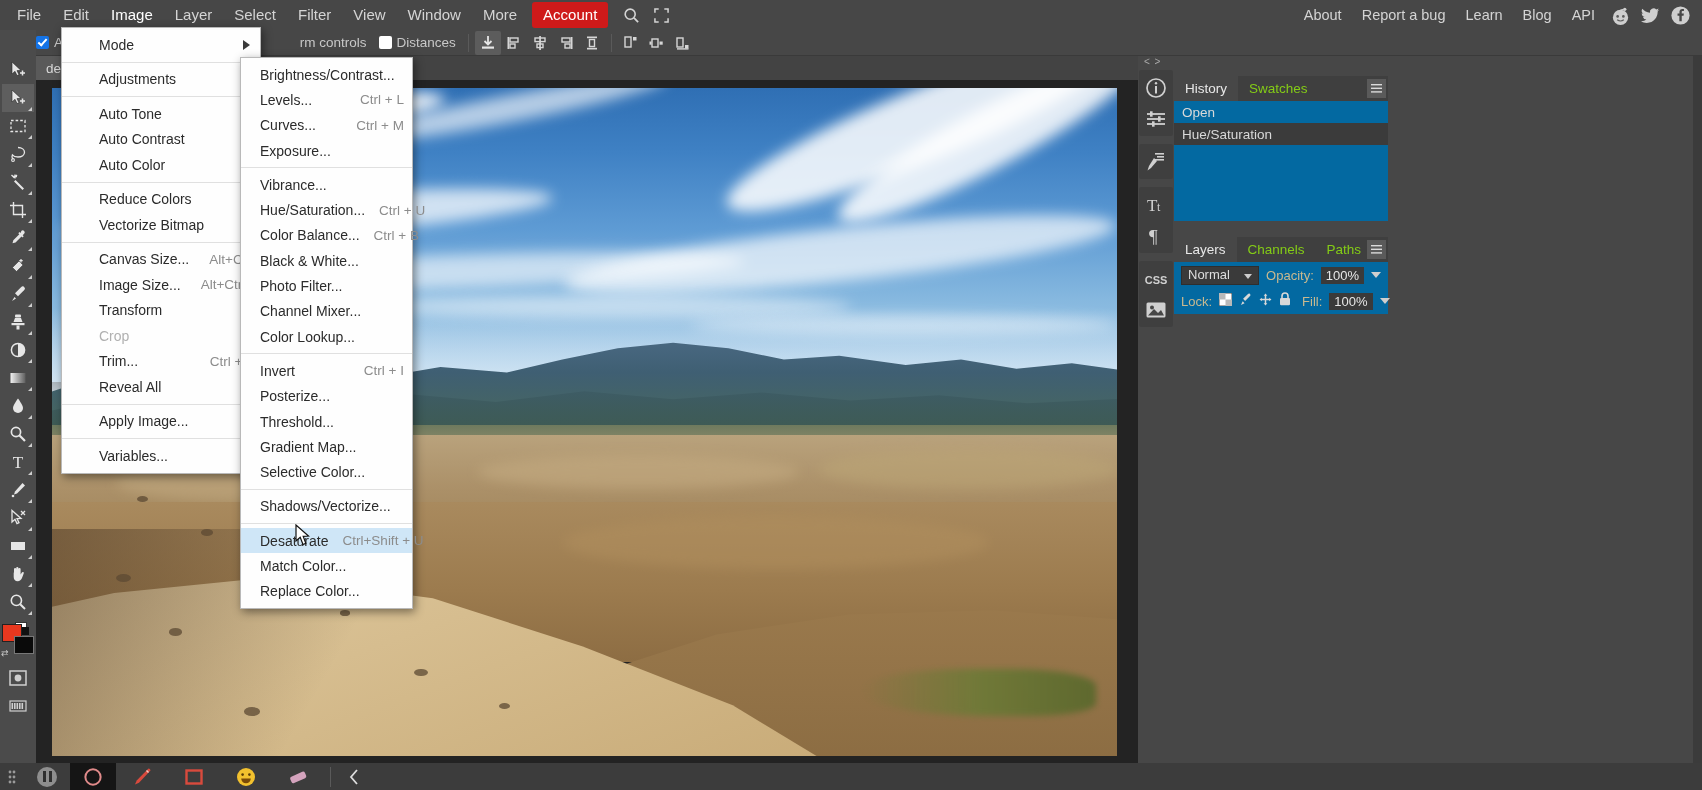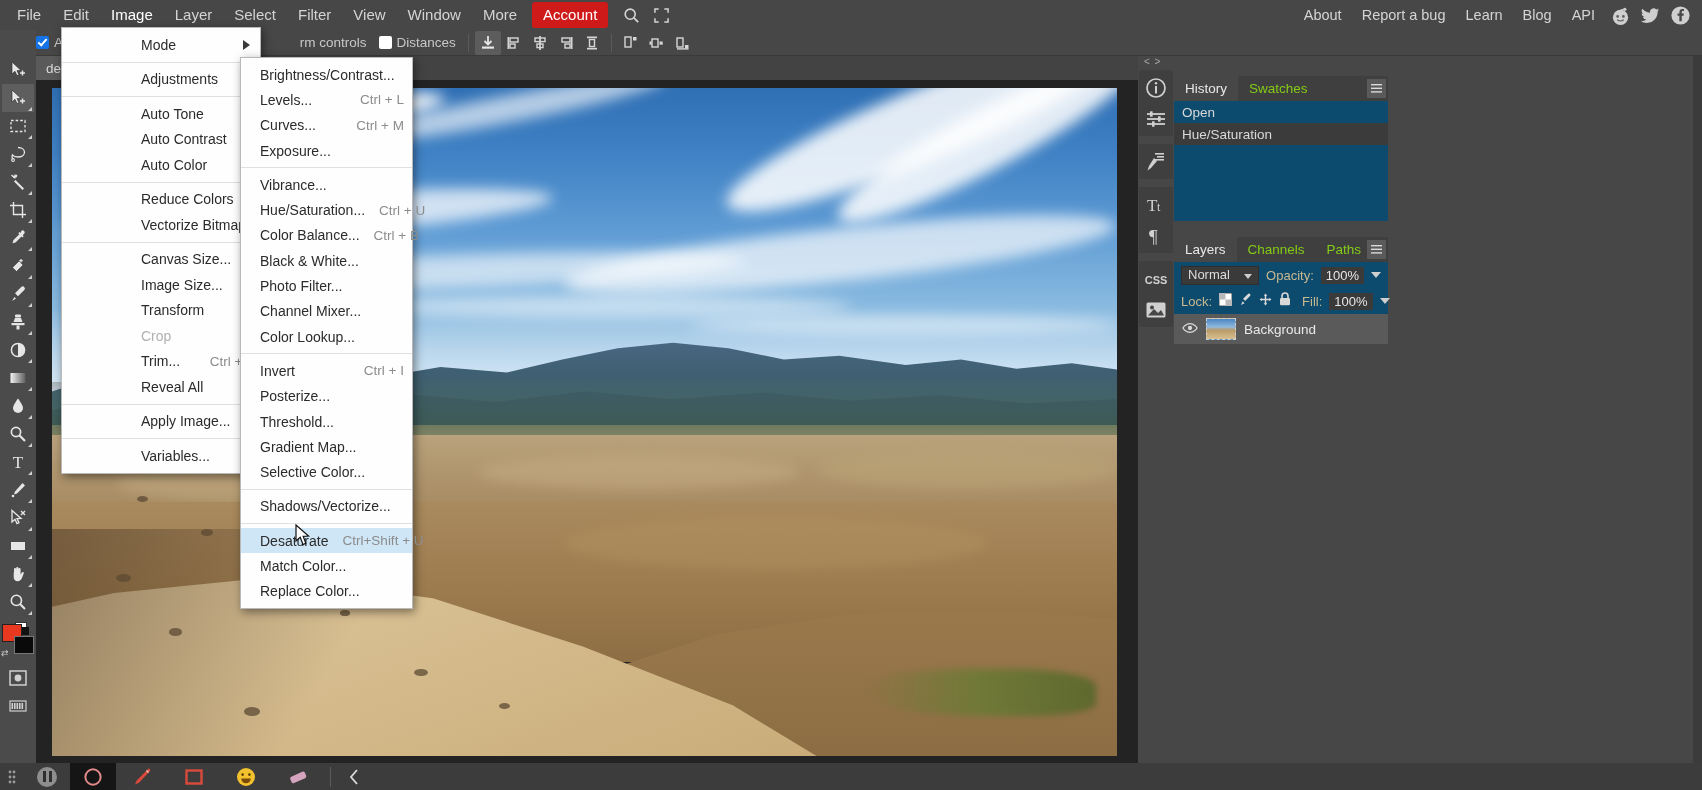--- a/index.html
+++ b/index.html
@@ -168,21 +168,21 @@
   
   .dropdown {
     position: absolute; left: 61px; top: 27px; width: 200px;
     background: #fefefe; border: 1px solid #b9b9b9;
     box-shadow: 2px 3px 9px rgba(0,0,0,.45);
     padding: 4px 0; z-index: 60;
   }
   .dd-item {
     display: flex; align-items: center; height: 25.5px;
     padding: 0 10px 0 37px; font-size: 14px; color: #2b2b2b;
-    white-space: nowrap; position: relative; margin-left: 42px;
+    white-space: nowrap; position: relative;
   }
   .dd-item.disabled { color: #b0b0b0; }
   .dd-item .sc { margin-left: auto; color: #8c8c8c; font-size: 13.5px; padding-left: 20px; }
   .dd-item .arrow {
     margin-left: auto; width: 0; height: 0;
     border-top: 5px solid transparent; border-bottom: 5px solid transparent;
     border-left: 7px solid #3a3a3a;
   }
   .dd-sep { height: 1px; background: #e0e0e0; margin: 4px 0; }
 
@@ -224,21 +224,21 @@
   .ptab {
     height: 25px; padding: 0 11px; display: flex; align-items: center;
     color: #84cc16; font-size: 13.5px;
   }
   .ptab.active { background: #474747; color: #e8e8e8; }
   .pmenu {
     position: absolute; right: 2px; top: 3px; width: 19px; height: 19px;
     background: #5a5a5a; display: flex; align-items: center; justify-content: center;
     color: #ddd; font-size: 12px;
   }
-  .panel-body { background: #0c4a6e; }
+  .panel-body { background: #0369a1; }
   .hist-row { height: 22px; display: flex; align-items: center; padding: 0 8px; color: #d9d9d9; font-size: 13.5px; }
   .hist-row.sel { background: #3b3b3b; }
 
   .lay-row { height: 26px; display: flex; align-items: center; padding: 0 7px; gap: 7px; }
   .blend-sel {
     background: #3a3a3a; color: #ddd; font-size: 13px; height: 19px;
     border: 1px solid #2e2e2e; padding: 0 6px; width: 86px;
     display: flex; align-items: flex-start; position: relative;
   }
   .blend-sel:after {
@@ -915,30 +915,20 @@
               <svg width="12" height="14" viewBox="0 0 12 14">
                   <path d="M3 6V4a3 3 0 0 1 6 0v2" fill="none" stroke="#d8d8d8" stroke-width="1.6"></path>
                   <rect x="1" y="6" width="10" height="7.2" rx="1.2" fill="#d8d8d8"></rect>
                 </svg>
             </span>
           </span>
           <span class="lbl" style="margin-left:4px">Fill:</span>
           <span class="valbox">100%</span>
           <span class="caret-dn"></span>
         </div>
-        <div class="layer-item">
-          <span>
-            <svg width="16" height="12" viewBox="0 0 18 12">
-                <path d="M9 1C4.5 1 1.4 5 1 6c.4 1 3.5 5 8 5s7.6-4 8-5c-.4-1-3.5-5-8-5z" fill="none" stroke="#d8d8d8" stroke-width="1.3"></path>
-                <circle cx="9" cy="6" r="2.4" fill="#d8d8d8"></circle>
-              </svg>
-          </span>
-          <span class="layer-thumb"></span>
-          <span>Background</span>
-        </div>
       </div>
     </div>
 
     <div class="vscroll"></div>
   </div>
 
   <div class="recbar">
     <div class="rec-grip">
       <svg width="10" height="16" viewBox="0 0 10 16">
           <g fill="#9a9a9a">

